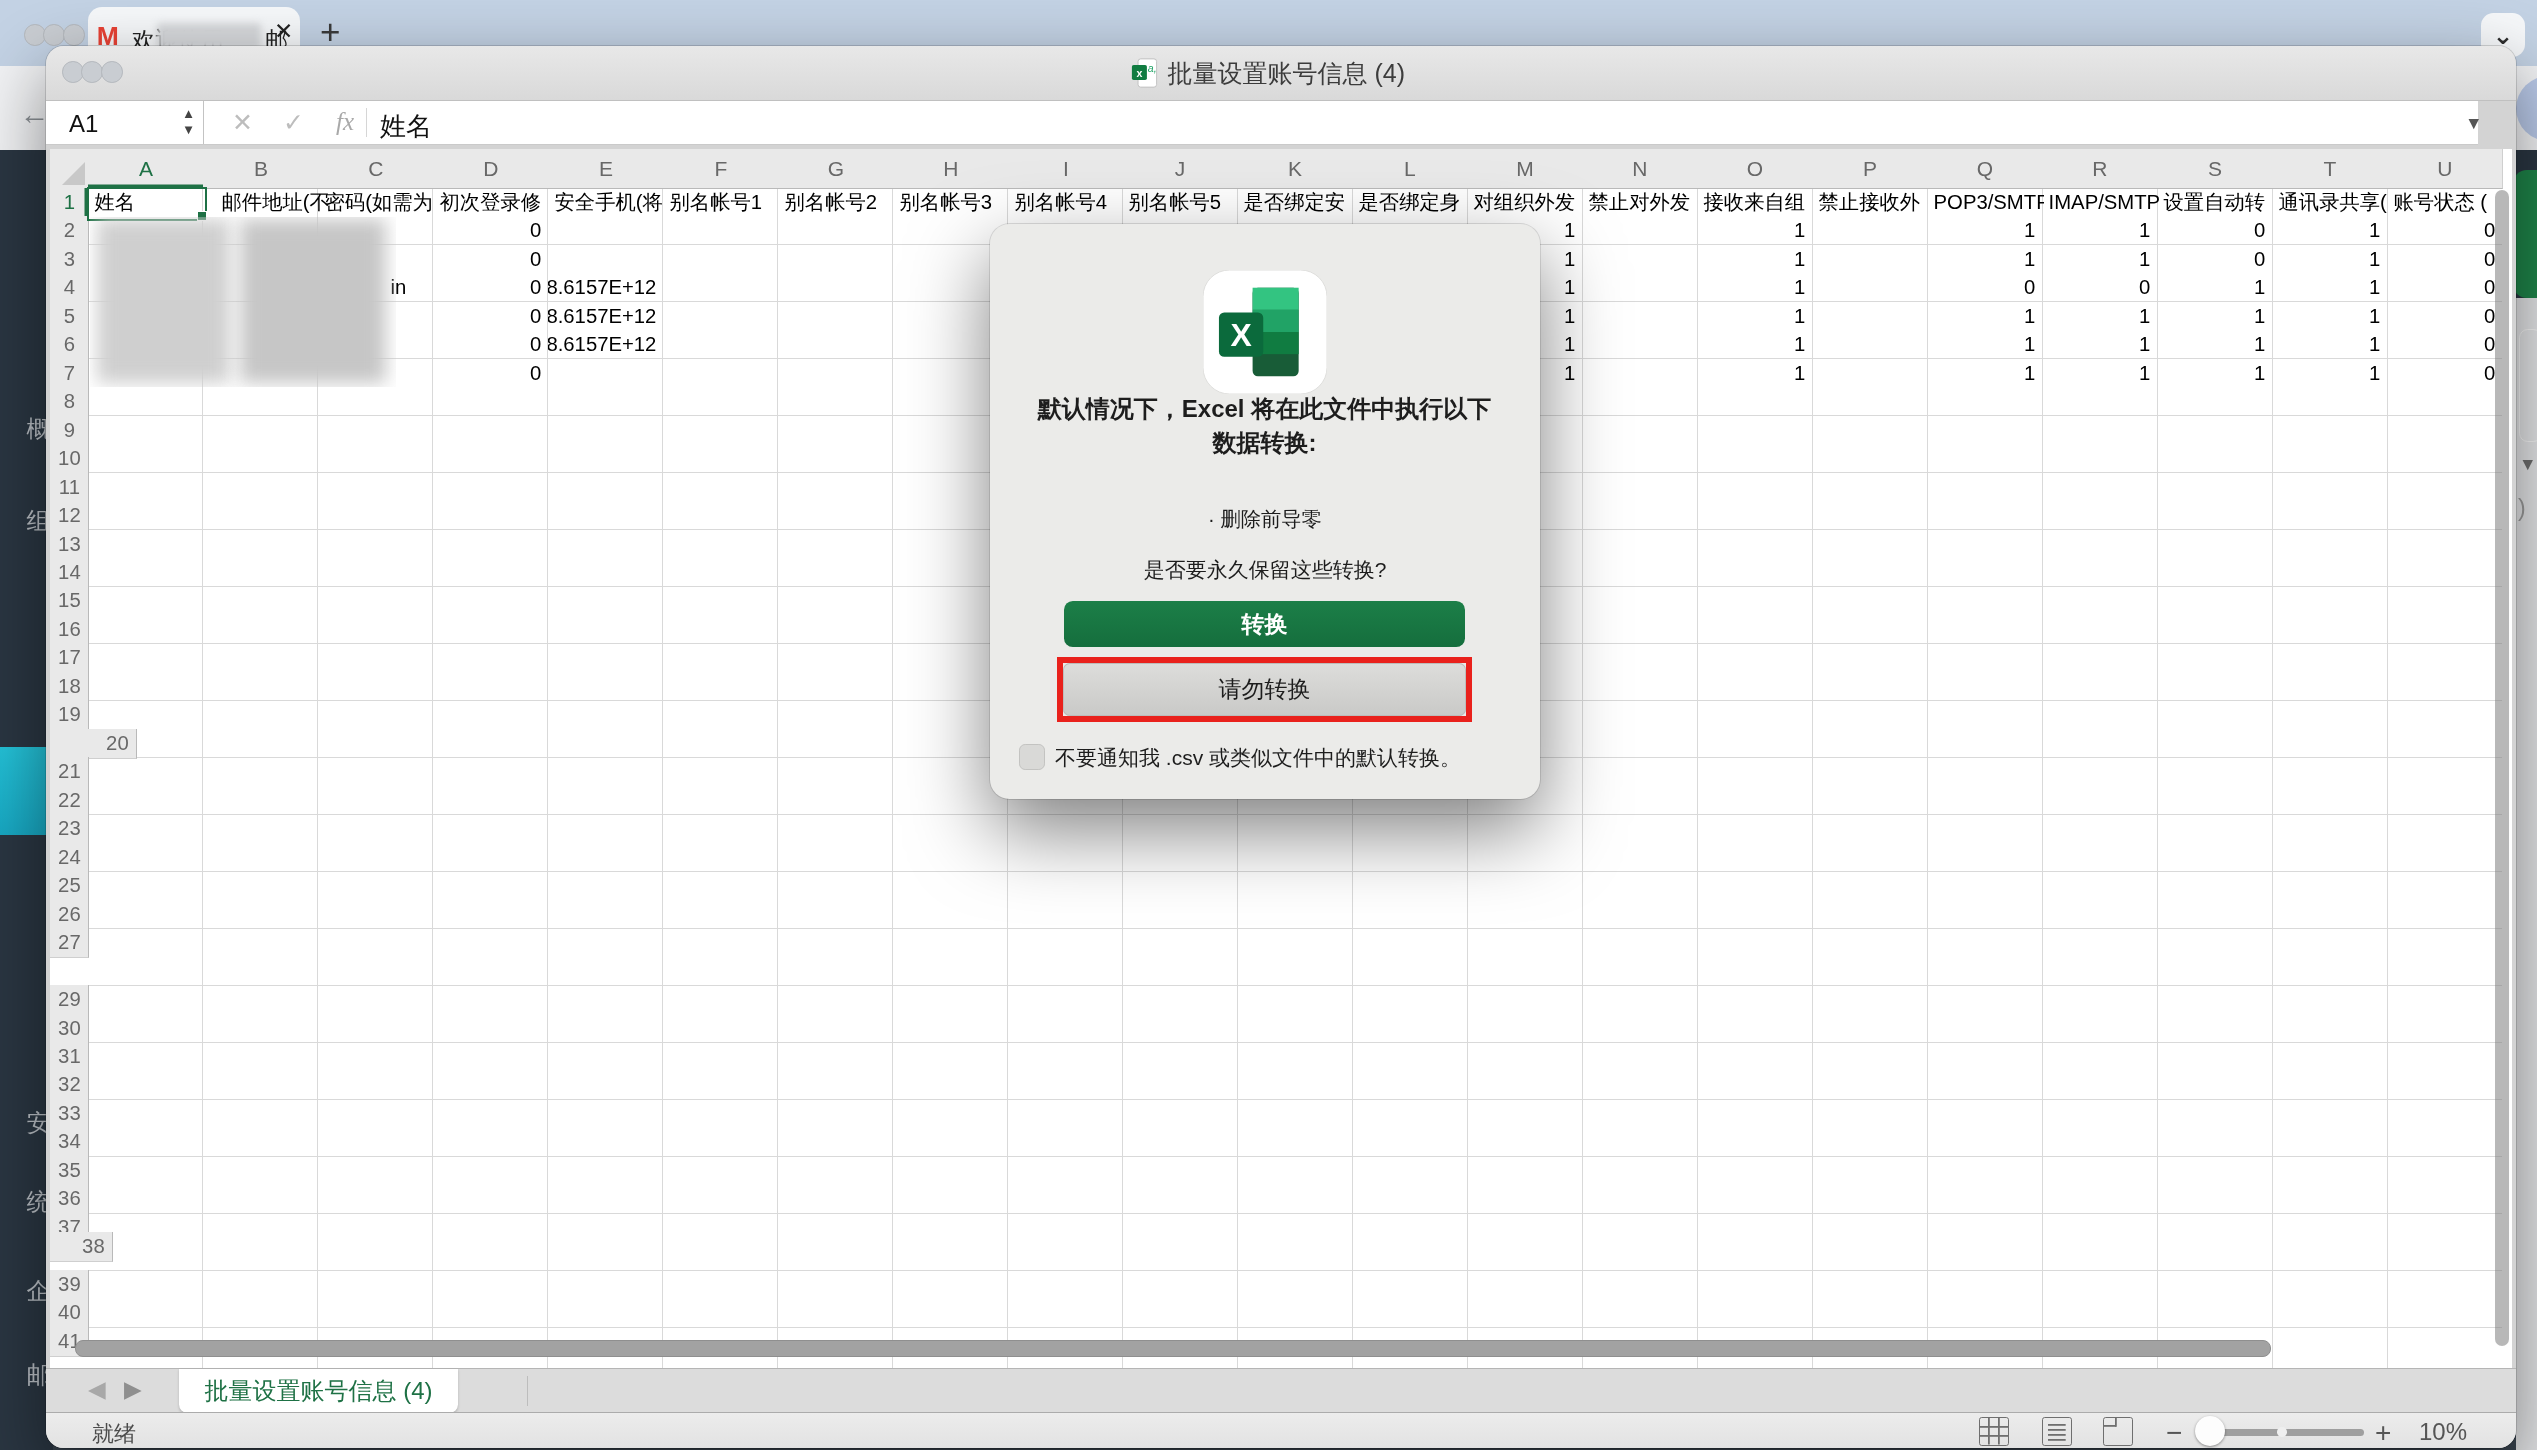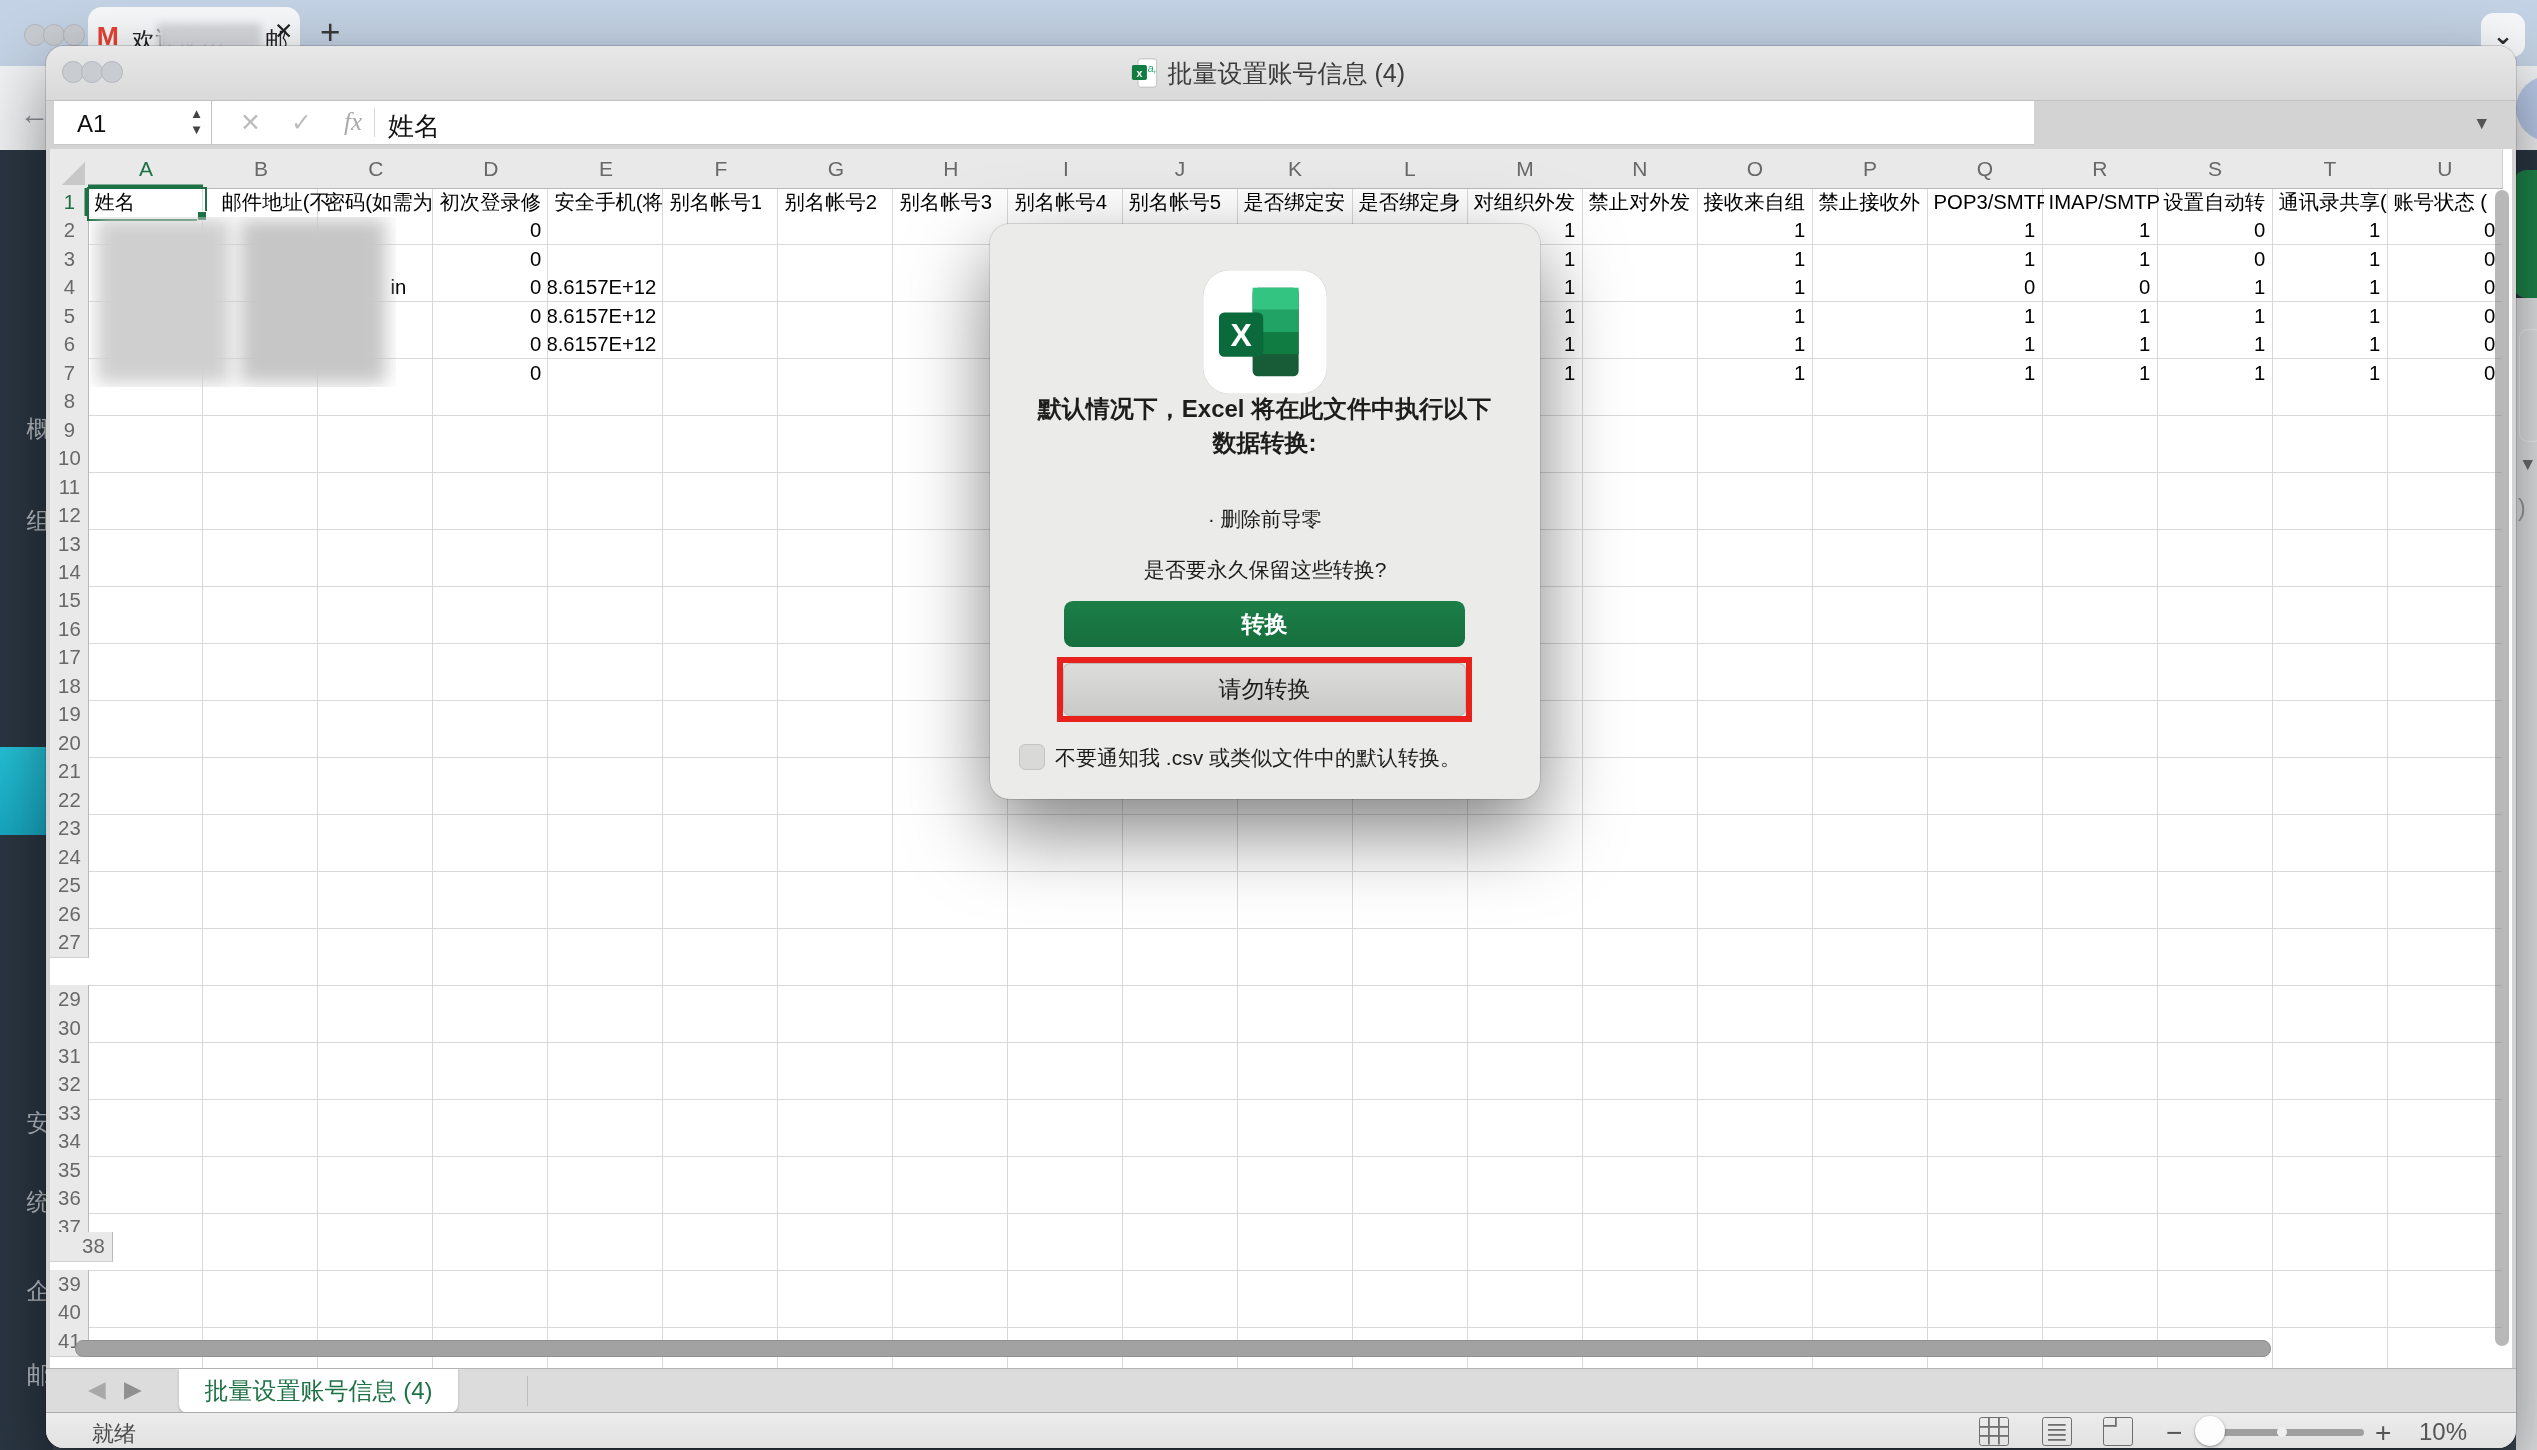--- a/index.html
+++ b/index.html
@@ -32,21 +32,21 @@
   #pageR-light{left:2516px;top:298px;width:21px;height:1152px;background:#e3e4e6;}
   #pageR-box{left:2519px;top:329px;width:21px;height:111px;border:1.8px solid #f5f5f5;border-radius:8.8px;}
   #pageR-caret{left:2519px;top:454px;font-size:17.7px;color:#6d6d6d;}
   #pageR-paren{left:2518px;top:495px;font-size:23px;color:#9a9a9a;}
   
   #xlwin{left:46px;top:46px;width:2470px;height:1402px;background:#d3d3d3;border-radius:17.7px;
          box-shadow:0 26.5px 71px rgba(0,0,0,.45), 0 0 0 0.9px rgba(0,0,0,.15);overflow:hidden;}
   #titlebar{left:0;top:0;width:2470px;height:54px;background:linear-gradient(#e8e8e8,#d9d9d9);
             display:flex;align-items:center;justify-content:center;border-bottom:0.9px solid #c0c0c0;}
   #titlebar .title{font-size:25px;color:#3c3c3c;font-weight:500;margin-left:10.6px;}
-  #formula{left:8px;top:55px;width:1980px;height:43px;background:#ffffff;border-bottom:0.9px solid #cacaca;text-decoration:underline;}
+  #formula{left:0;top:55px;width:2432px;height:43px;background:#ffffff;border-bottom:0.9px solid #cacaca;text-decoration:underline;}
   #namebox{left:7px;top:0;width:150px;height:43px;border-right:1.8px solid #c3c3c3;}
   #namebox .nb{position:absolute;left:16px;top:8.8px;font-size:24px;color:#111;}
   #stepper{left:129px;top:5.3px;font-size:13.3px;color:#444;line-height:16px;text-align:center;}
   .fico{position:absolute;top:7px;font-size:25px;color:#bdbdbd;}
   #fx{font-family:"Liberation Serif","DejaVu Serif",serif;font-style:italic;color:#a9a9a9;}
   #fsep{left:320px;top:7px;width:0.9px;height:29px;background:#d6d6d6;}
   #fval{left:334px;top:8px;font-size:26px;color:#111;}
   #fdrop{left:2419px;top:12.4px;font-size:17.7px;color:#555;}
   #gridwrap{left:4.4px;top:103px;width:2462px;height:1219px;background:#ffffff;overflow:hidden;}
   .col-hdr{position:absolute;top:0;height:39px;background:#e9e9e9;border-right:0.9px solid #cfcfcf;border-bottom:0.9px solid #b9b9b9;
@@ -221,21 +221,21 @@
           <div class="row-hdr " style="top:295px;height:28.5px;">10</div>
           <div class="row-hdr " style="top:324px;height:28.5px;">11</div>
           <div class="row-hdr " style="top:352px;height:28.5px;">12</div>
           <div class="row-hdr " style="top:381px;height:28.5px;">13</div>
           <div class="row-hdr " style="top:409px;height:28.5px;">14</div>
           <div class="row-hdr " style="top:437px;height:28.5px;">15</div>
           <div class="row-hdr " style="top:466px;height:28.5px;">16</div>
           <div class="row-hdr " style="top:494px;height:28.5px;">17</div>
           <div class="row-hdr " style="top:523px;height:28.5px;">18</div>
           <div class="row-hdr " style="top:551px;height:28.5px;">19</div>
-          <div class="row-hdr " style="top:580px;height:28.5px;">20</div>
+          <div class="row-hdr " style="top:580px;height:28.5px;padding-left:48px;">20</div>
           <div class="row-hdr " style="top:608px;height:28.5px;">21</div>
           <div class="row-hdr " style="top:637px;height:28.5px;">22</div>
           <div class="row-hdr " style="top:665px;height:28.5px;">23</div>
           <div class="row-hdr " style="top:694px;height:28.5px;">24</div>
           <div class="row-hdr " style="top:722px;height:28.5px;">25</div>
           <div class="row-hdr " style="top:751px;height:28.5px;">26</div>
           <div class="row-hdr " style="top:779px;height:28.5px;">27</div>
           <div class="row-hdr " style="top:808px;height:28.5px;margin-top:46px;">28</div>
           <div class="row-hdr " style="top:836px;height:28.5px;">29</div>
           <div class="row-hdr " style="top:865px;height:28.5px;">30</div>

